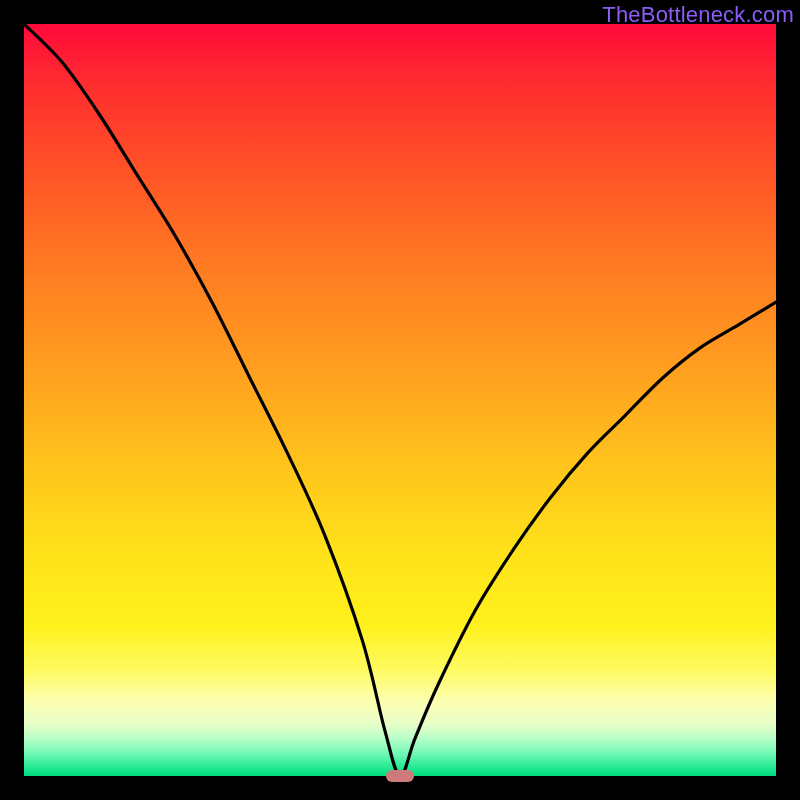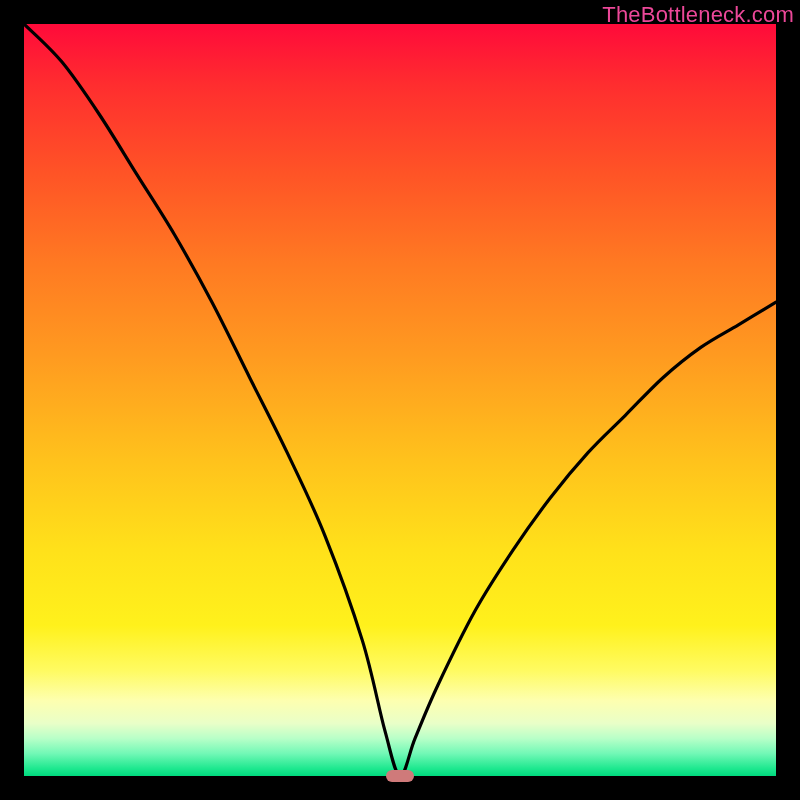--- a/index.html
+++ b/index.html
@@ -51,21 +51,21 @@
   }
   .marker {
     position: absolute;
     background: #cf7a7a;
     border-radius: 8px;
   }
   .watermark {
     position: absolute;
     top: 2px;
     right: 6px;
-    color: #ec4899;
+    color: #8b5cf6;
     font-size: 22px;
     font-weight: 500;
     letter-spacing: 0.2px;
     user-select: none;
   }
 </style>
 </head>
 <body>
 
 <div class="frame">

